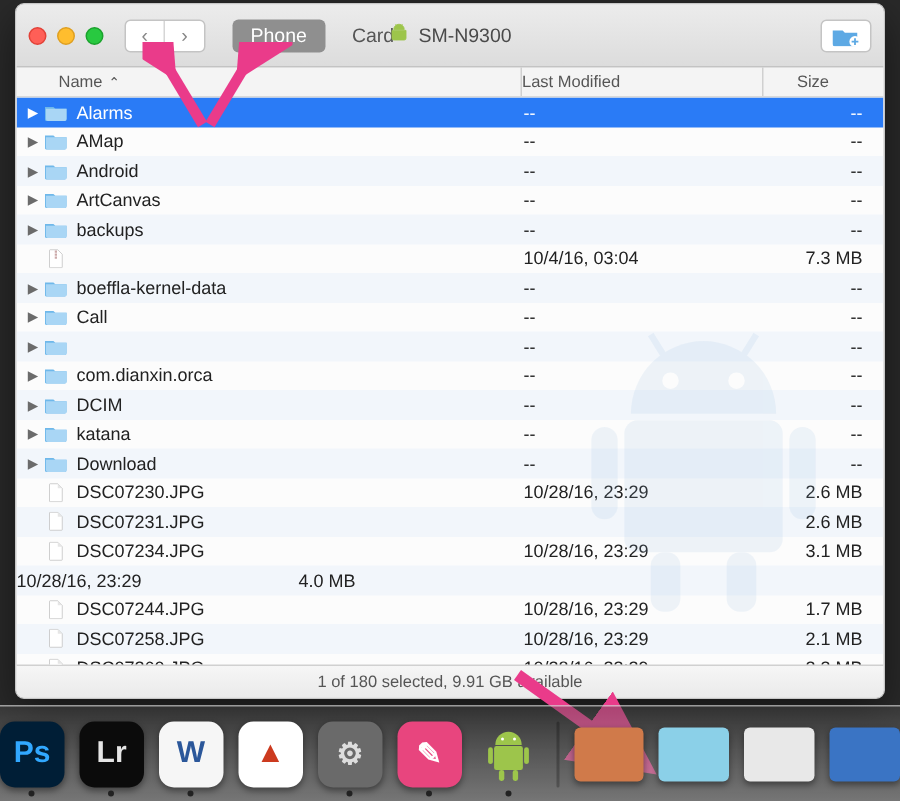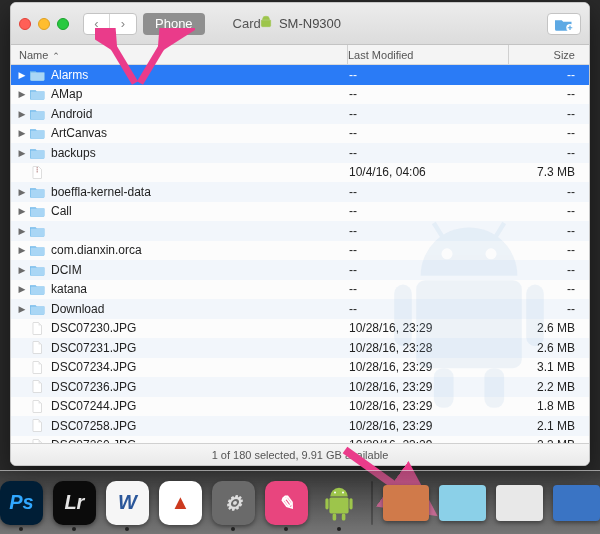--- a/index.html
+++ b/index.html
@@ -15,21 +15,20 @@
   .dock-area {
     position: absolute;
     left: 0; right: 0; bottom: 0;
     height: 64px;
     background: linear-gradient(180deg, rgba(80,80,80,0.4), rgba(180,180,180,0.55));
     border-top: 1px solid rgba(255,255,255,0.3);
     display: flex;
     align-items: center;
     justify-content: center;
     gap: 10px;
-    font-style: italic;
   }
   .dock-icon {
     width: 44px; height: 44px;
     border-radius: 10px;
     display: flex; align-items: center; justify-content: center;
     font-size: 20px; color: #fff;
     position: relative;
     box-shadow: 0 2px 4px rgba(0,0,0,0.4);
   }
   .dock-icon.sep { background: none; box-shadow: none; width: 2px; height: 44px; background: rgba(0,0,0,0.25);}
@@ -72,22 +71,22 @@
     border-radius: 4px;
     overflow: hidden;
     height: 22px;
   }
   .navbtns div {
     width: 26px; display:flex; align-items:center; justify-content:center;
     color: #888; font-size: 13px;
   }
   .navbtns div:first-child{border-right:1px solid #d6d6d6;}
   .storage-tabs {
-    display:flex; align-items:center; gap: 16px;
-    margin-left: 0;
+    display:flex; align-items:center; gap: 6px;
+    margin-left: 12px;
   }
   .storage-tab {
     height: 22px; padding: 0 12px;
     display:flex; align-items:center;
     font-size: 13px; color: #555;
     border-radius: 4px;
   }
   .storage-tab.active {
     background: #8f8f8f; color: #fff;
   }
@@ -102,25 +101,25 @@
     margin-left: auto;
     width:34px;height:22px;border:1px solid #c4c4c4;border-radius:4px;
     background:#fff;display:flex;align-items:center;justify-content:center;
     color:#4fa6e6;
   }
   .headers {
     height: 20px;
     background: #f4f4f4;
     display:flex;align-items:center;
     border-bottom:1px solid #d9d9d9;
-    font-size:11px;color:#555;
+    font-size:11px;color:#555;padding-left:20px;
   }
   .col-name{flex:1;padding-left:8px;}
   .col-mod{width:160px;text-align:left;padding-right:6px;}
-  .col-size{width:80px;text-align:right;padding-right:14px;}
+  .col-size{width:80px;text-align:center;padding-right:14px;}
   .sort-caret{font-size:9px;margin-left:4px;}
   .col-divider{width:1px;background:#d0d0d0;height:100%;}
   .listing {
     flex:1; overflow:hidden; position:relative;
   }
   .row {
     height:19.5px; display:flex; align-items:center;
     font-size:12px; color:#222;
   }
   .row:nth-child(even){background:#f2f6fb;}
@@ -284,21 +283,21 @@
           <span class="disclosure"></span>
           <span class="file-icon">
             <svg viewBox="0 0 20 26">
               <path fill="#fff" stroke="#bfbfbf" d="M2 1h10l6 6v17a1 1 0 0 1-1 1H2a1 1 0 0 1-1-1V2a1 1 0 0 1 1-1z"></path>
               <rect x="8" y="2" width="3" height="3" fill="#caa"></rect>
               <rect x="8" y="6" width="3" height="3" fill="#caa"></rect>
               <rect x="8" y="10" width="3" height="3" fill="#caa"></rect>
             </svg>
           </span>
         </div>
-        <div class="cell-mod">10/4/16, 04:06</div>
+        <div class="cell-mod">10/4/16, 03:04</div>
         <div class="cell-size">7.3 MB</div>
       </div>
       <div class="row">
         <div class="cell-name">
           <span class="disclosure">▶</span>
           <span class="folder-icon">
             <svg viewBox="0 0 24 18">
               <path fill="#6fb8ea" d="M1 3h8l2 2h12v11a2 2 0 0 1-2 2H1a2 2 0 0 1-1-1V3z"></path>
               <path fill="#a9d6f5" d="M1 5h22v11a2 2 0 0 1-2 2H3a2 2 0 0 1-2-2z"></path>
             </svg>
@@ -409,64 +408,53 @@
         <div class="cell-name">
           <span class="disclosure"></span>
           <span class="file-icon">
             <svg viewBox="0 0 20 26">
               <path fill="#fff" stroke="#bfbfbf" d="M2 1h10l6 6v17a1 1 0 0 1-1 1H2a1 1 0 0 1-1-1V2a1 1 0 0 1 1-1z"></path>
               <path fill="#e6e6e6" d="M12 1l6 6h-6z"></path>
             </svg>
           </span>
           <span>DSC07231.JPG</span>
         </div>
-        <div class="cell-mod">10/28/16, 23:28</div>
         <div class="cell-size">2.6 MB</div>
       </div>
       <div class="row">
         <div class="cell-name">
           <span class="disclosure"></span>
           <span class="file-icon">
             <svg viewBox="0 0 20 26">
               <path fill="#fff" stroke="#bfbfbf" d="M2 1h10l6 6v17a1 1 0 0 1-1 1H2a1 1 0 0 1-1-1V2a1 1 0 0 1 1-1z"></path>
               <path fill="#e6e6e6" d="M12 1l6 6h-6z"></path>
             </svg>
           </span>
           <span>DSC07234.JPG</span>
         </div>
         <div class="cell-mod">10/28/16, 23:29</div>
         <div class="cell-size">3.1 MB</div>
       </div>
       <div class="row">
+        <div class="cell-mod">10/28/16, 23:29</div>
+        <div class="cell-size">4.0 MB</div>
+      </div>
+      <div class="row">
         <div class="cell-name">
           <span class="disclosure"></span>
           <span class="file-icon">
             <svg viewBox="0 0 20 26">
               <path fill="#fff" stroke="#bfbfbf" d="M2 1h10l6 6v17a1 1 0 0 1-1 1H2a1 1 0 0 1-1-1V2a1 1 0 0 1 1-1z"></path>
               <path fill="#e6e6e6" d="M12 1l6 6h-6z"></path>
             </svg>
           </span>
-          <span>DSC07236.JPG</span>
+          <span>DSC07244.JPG</span>
         </div>
         <div class="cell-mod">10/28/16, 23:29</div>
-        <div class="cell-size">2.2 MB</div>
-      </div>
-      <div class="row">
-        <div class="cell-name">
-          <span class="disclosure"></span>
-          <span class="file-icon">
-            <svg viewBox="0 0 20 26">
-              <path fill="#fff" stroke="#bfbfbf" d="M2 1h10l6 6v17a1 1 0 0 1-1 1H2a1 1 0 0 1-1-1V2a1 1 0 0 1 1-1z"></path>
-              <path fill="#e6e6e6" d="M12 1l6 6h-6z"></path>
-            </svg>
-          </span>
-          <span>DSC07244.JPG</span>
-        </div>
-        <div class="cell-mod">10/28/16, 23:29</div>
-        <div class="cell-size">1.8 MB</div>
+        <div class="cell-size">1.7 MB</div>
       </div>
       <div class="row">
         <div class="cell-name">
           <span class="disclosure"></span>
           <span class="file-icon">
             <svg viewBox="0 0 20 26">
               <path fill="#fff" stroke="#bfbfbf" d="M2 1h10l6 6v17a1 1 0 0 1-1 1H2a1 1 0 0 1-1-1V2a1 1 0 0 1 1-1z"></path>
               <path fill="#e6e6e6" d="M12 1l6 6h-6z"></path>
             </svg>
           </span>

